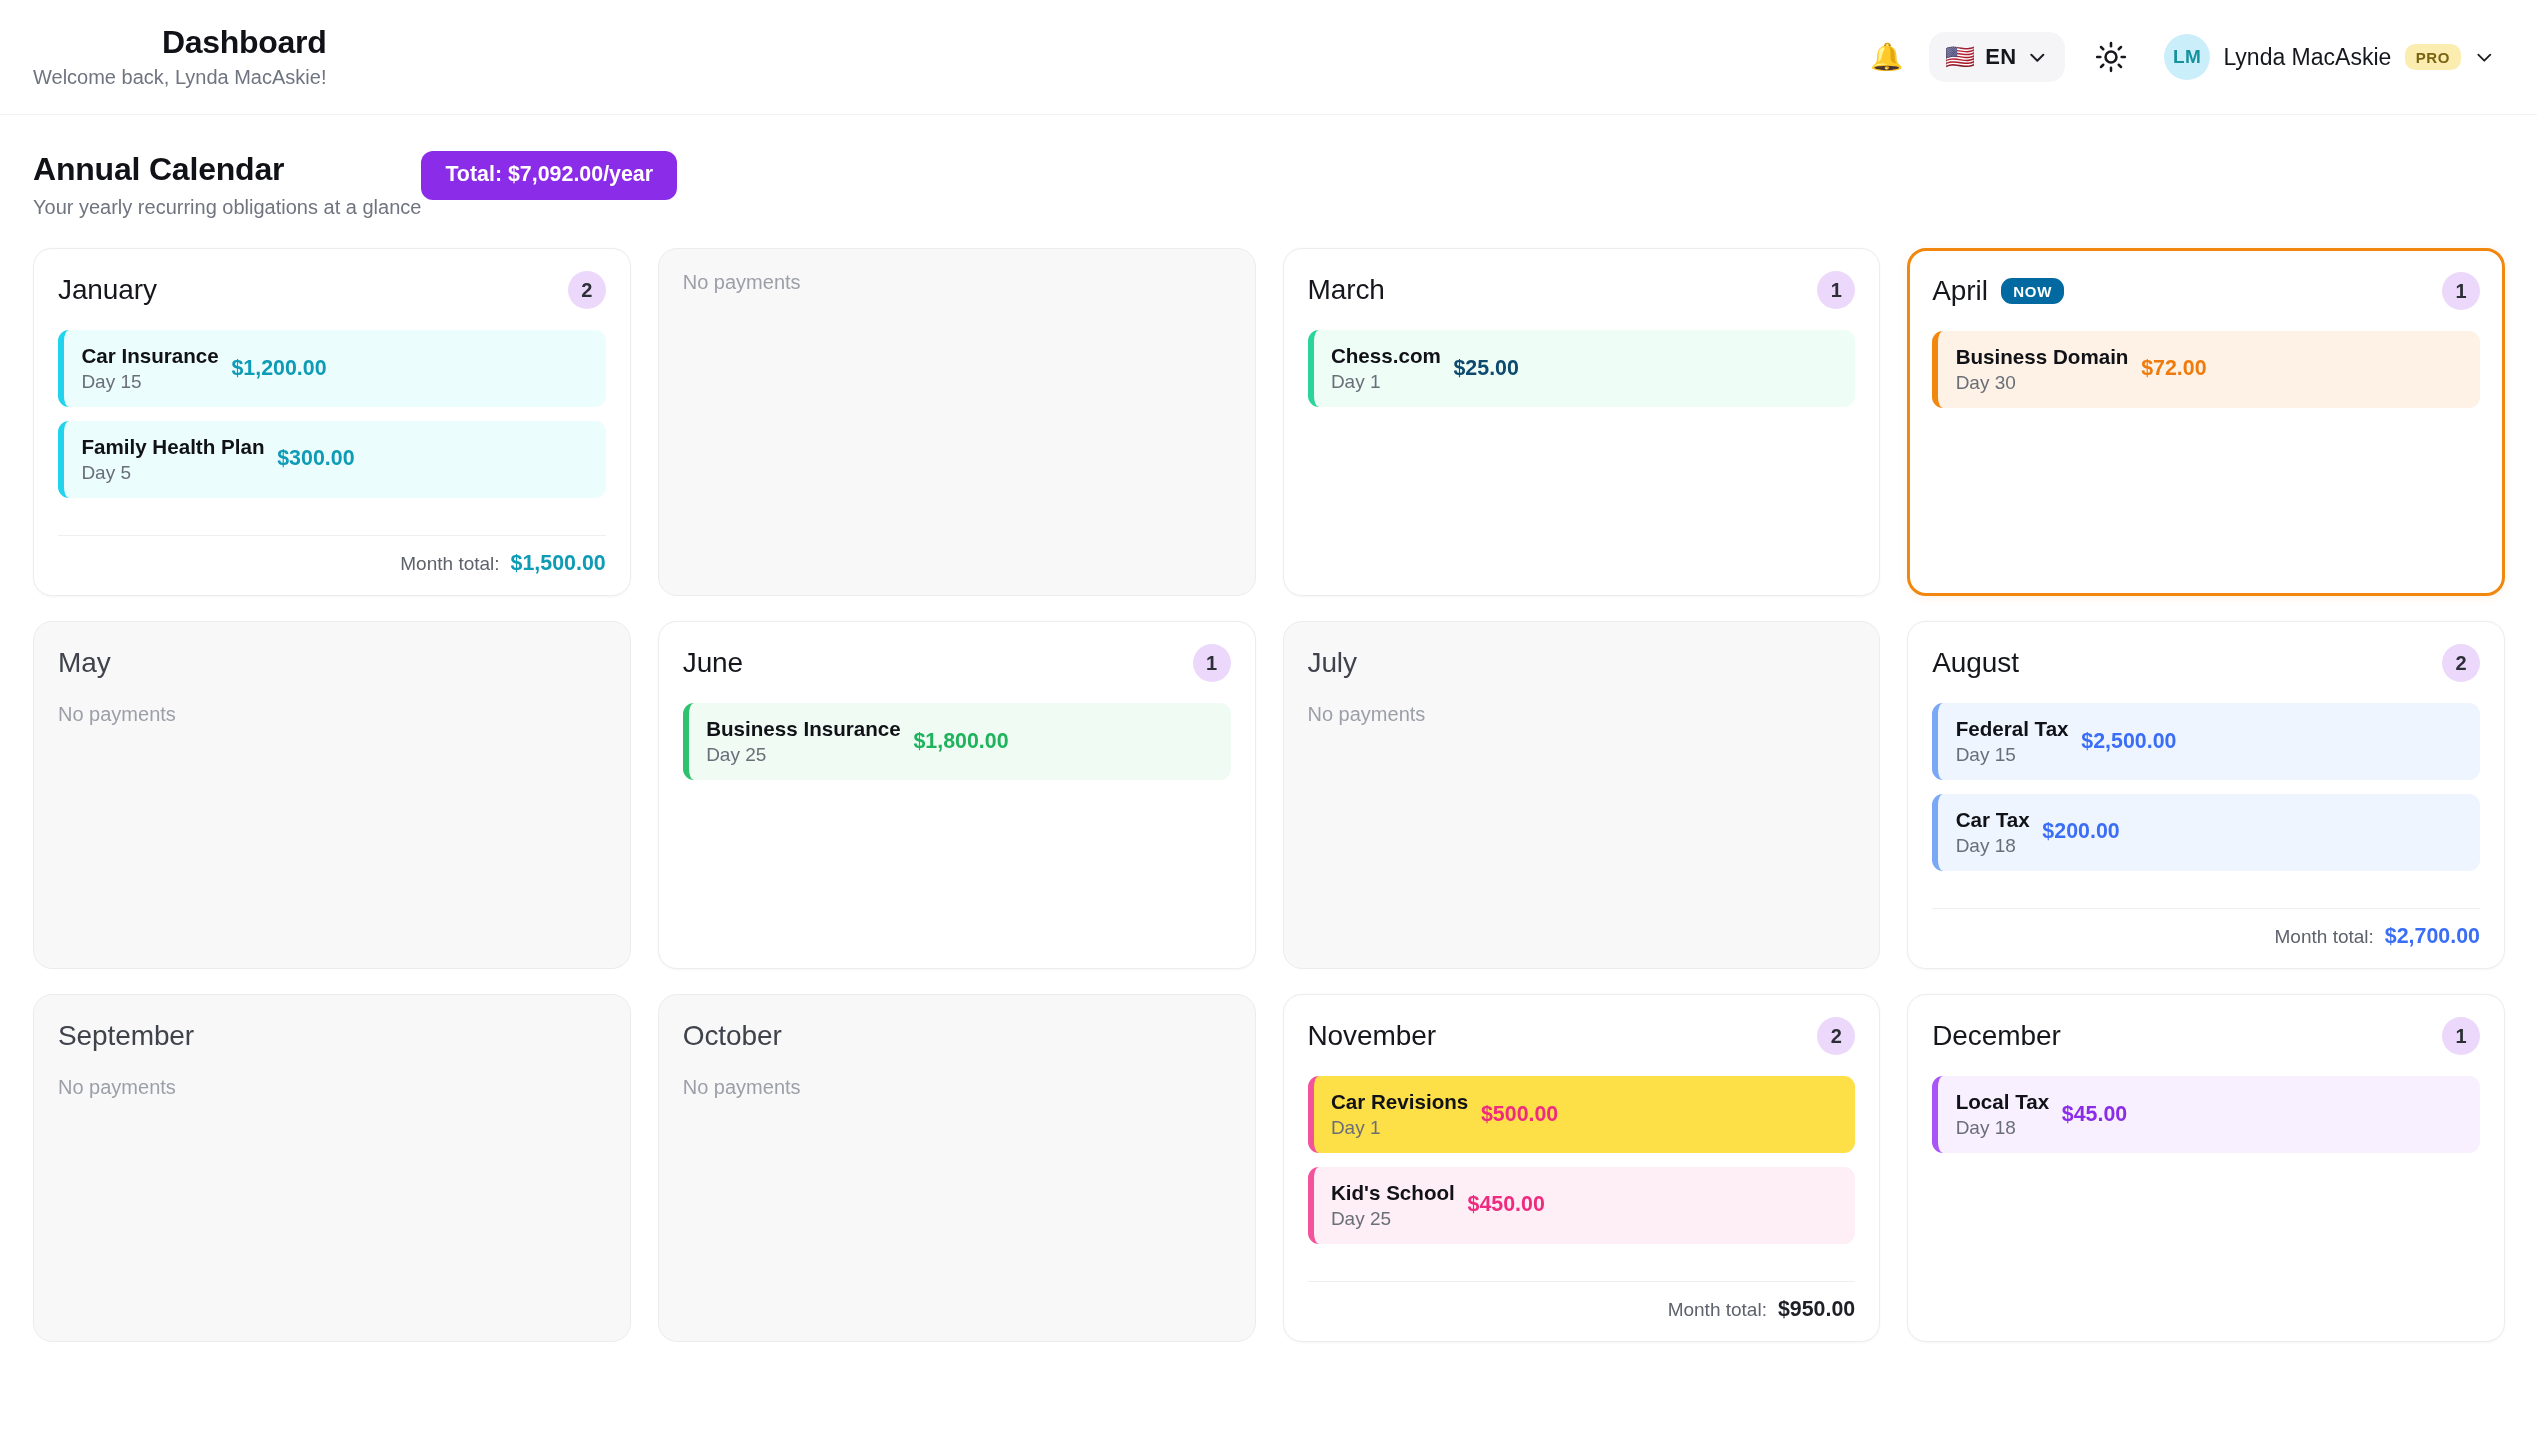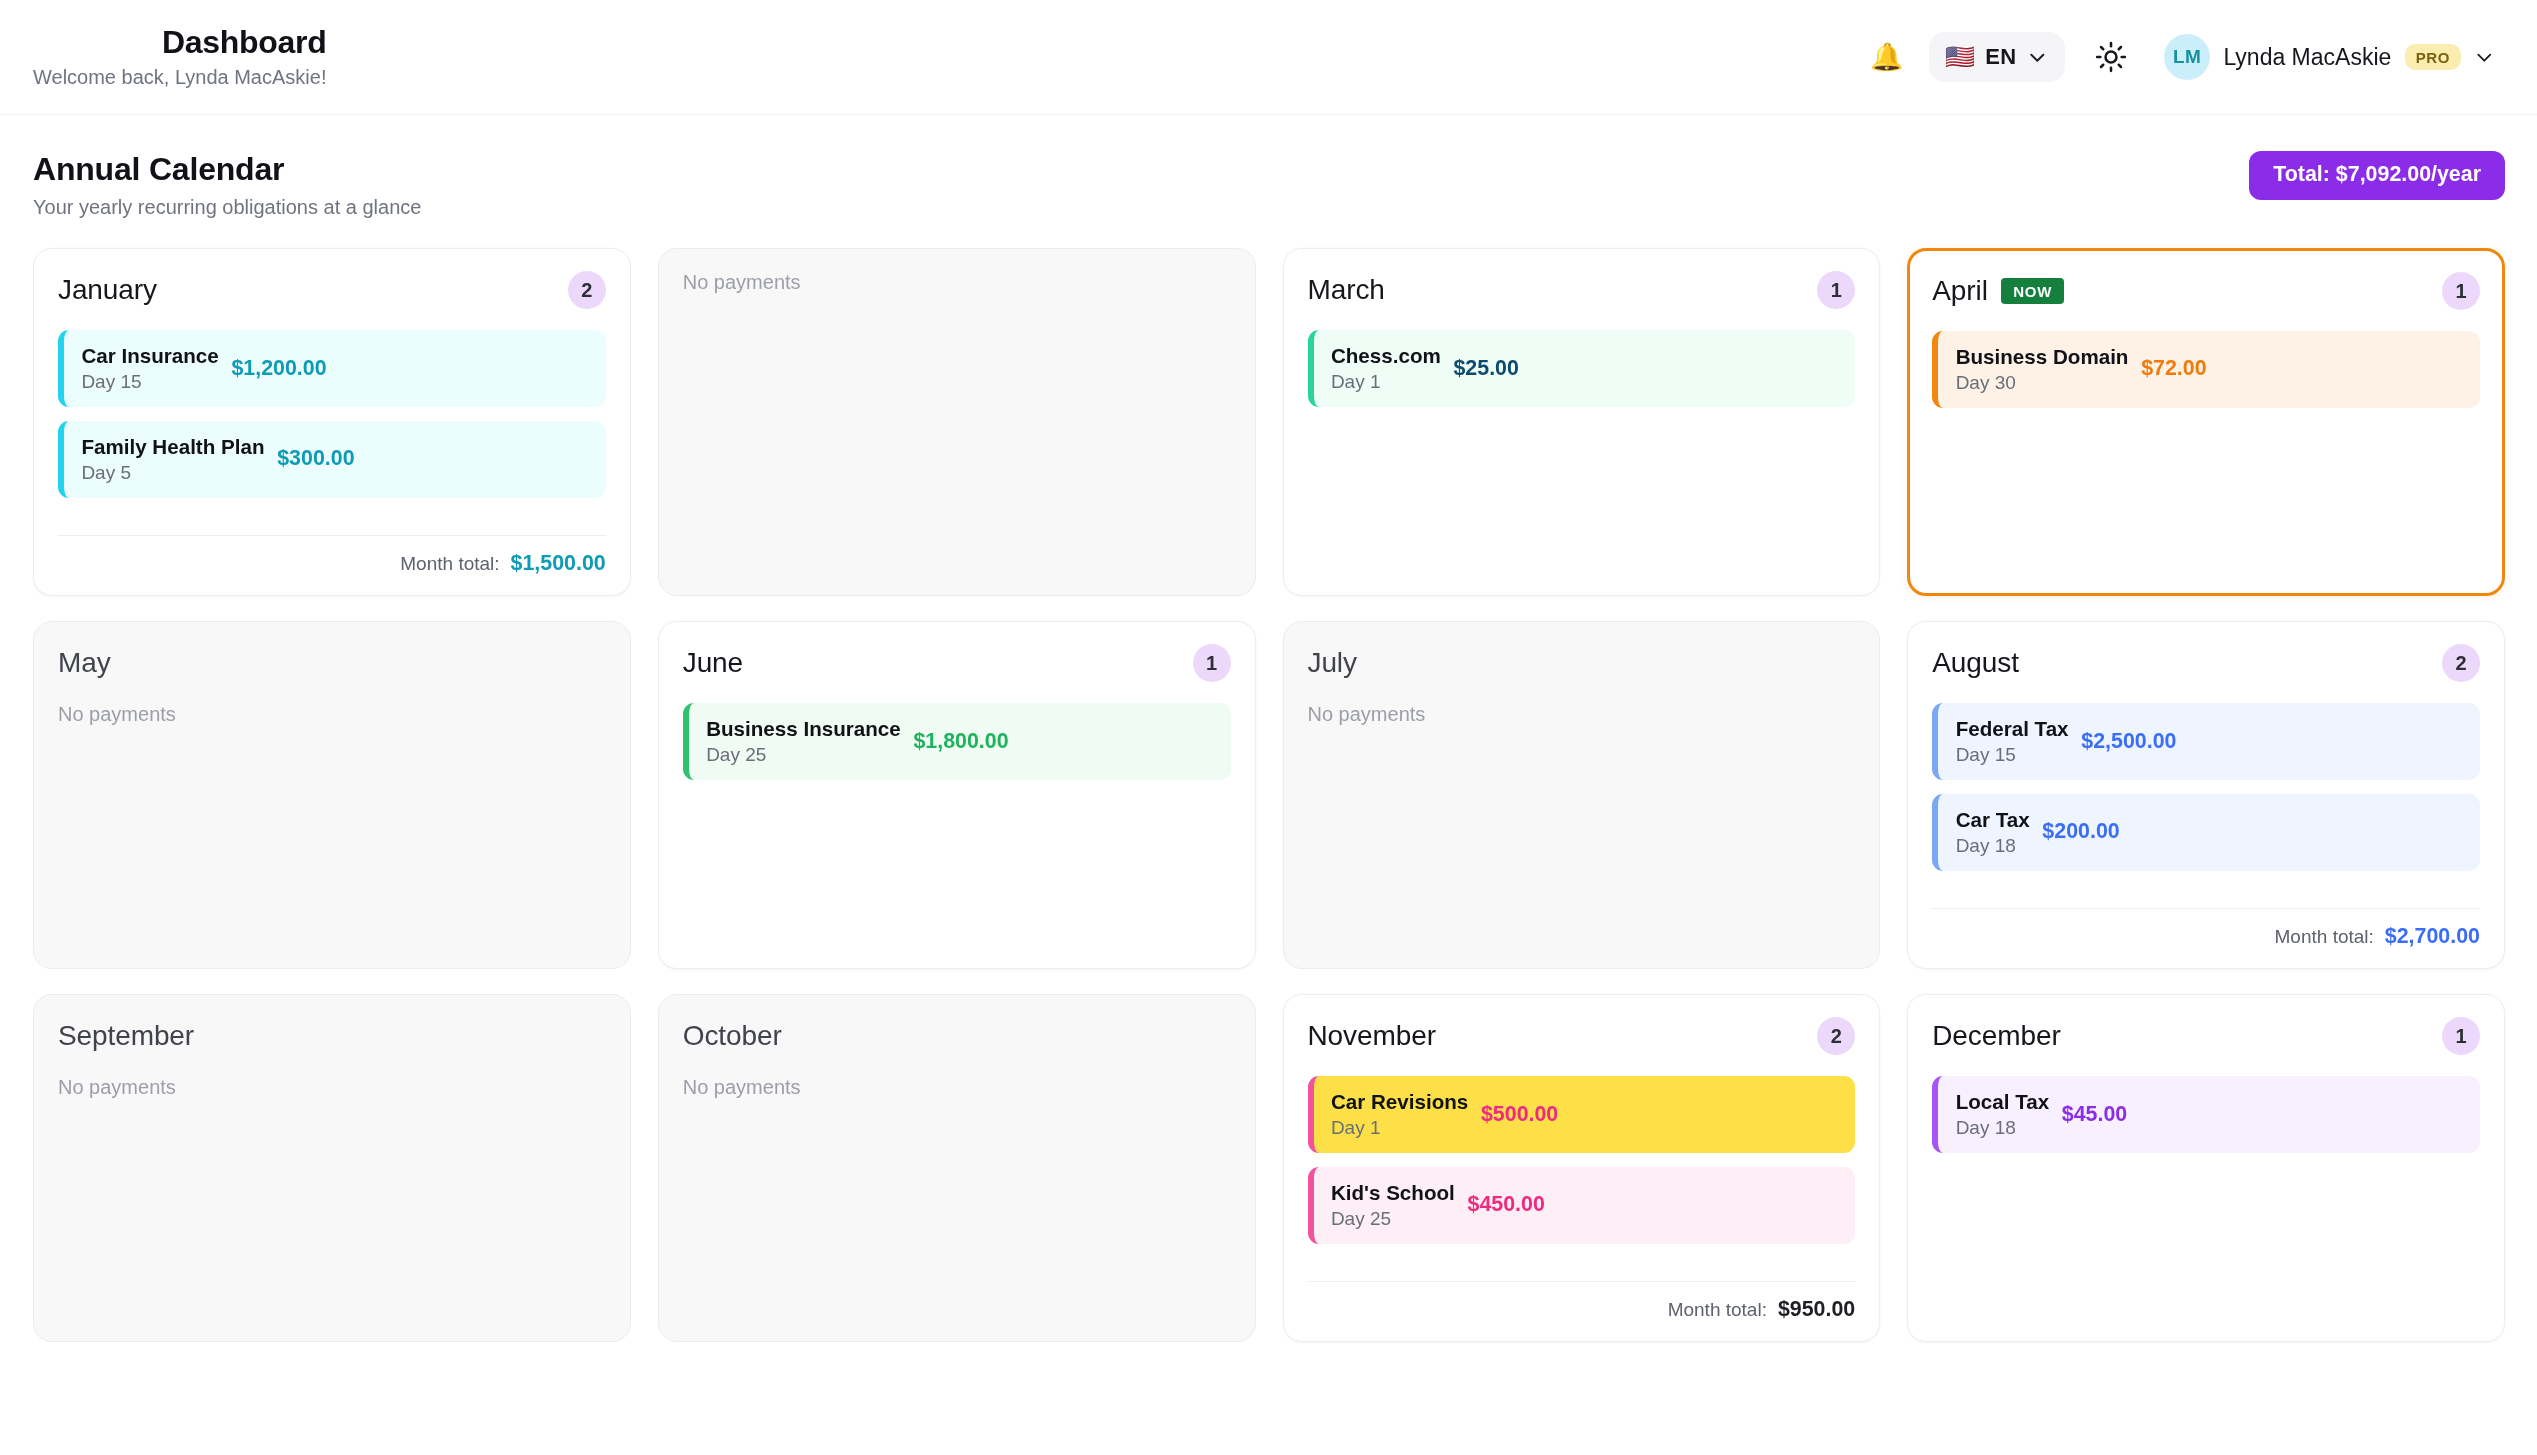--- a/index.html
+++ b/index.html
@@ -123,21 +123,20 @@
   }
 
   
   .page {
     padding: 36px 33px 0 33px;
   }
 
   .section-head {
     display: flex;
     align-items: flex-start;
-    justify-content: space-between;
     padding-bottom: 30px;
   }
   .section-title {
     font-size: 32px;
     font-weight: 700;
     color: #111217;
     letter-spacing: -0.2px;
     line-height: 1.15;
   }
   .section-sub {
@@ -201,27 +200,27 @@
   .month-name {
     font-size: 28px;
     font-weight: 400;
     color: #15171c;
     letter-spacing: -0.1px;
     line-height: 1;
   }
   .month-card.empty .month-name { color: #40434c; }
 
   .now-badge {
-    background: #15803d;
+    background: #0369a1;
     color: #ffffff;
     font-size: 15px;
     font-weight: 700;
     letter-spacing: 0.8px;
     padding: 5.5px 12px 4.7px;
-    border-radius: 4px;
+    border-radius: 11px;
     line-height: 1;
   }
 
   .count-badge {
     width: 38px; height: 38px;
     border-radius: 50%;
     background: #ecd8fb;
     color: #2c2f36;
     font-size: 20px;
     font-weight: 600;

